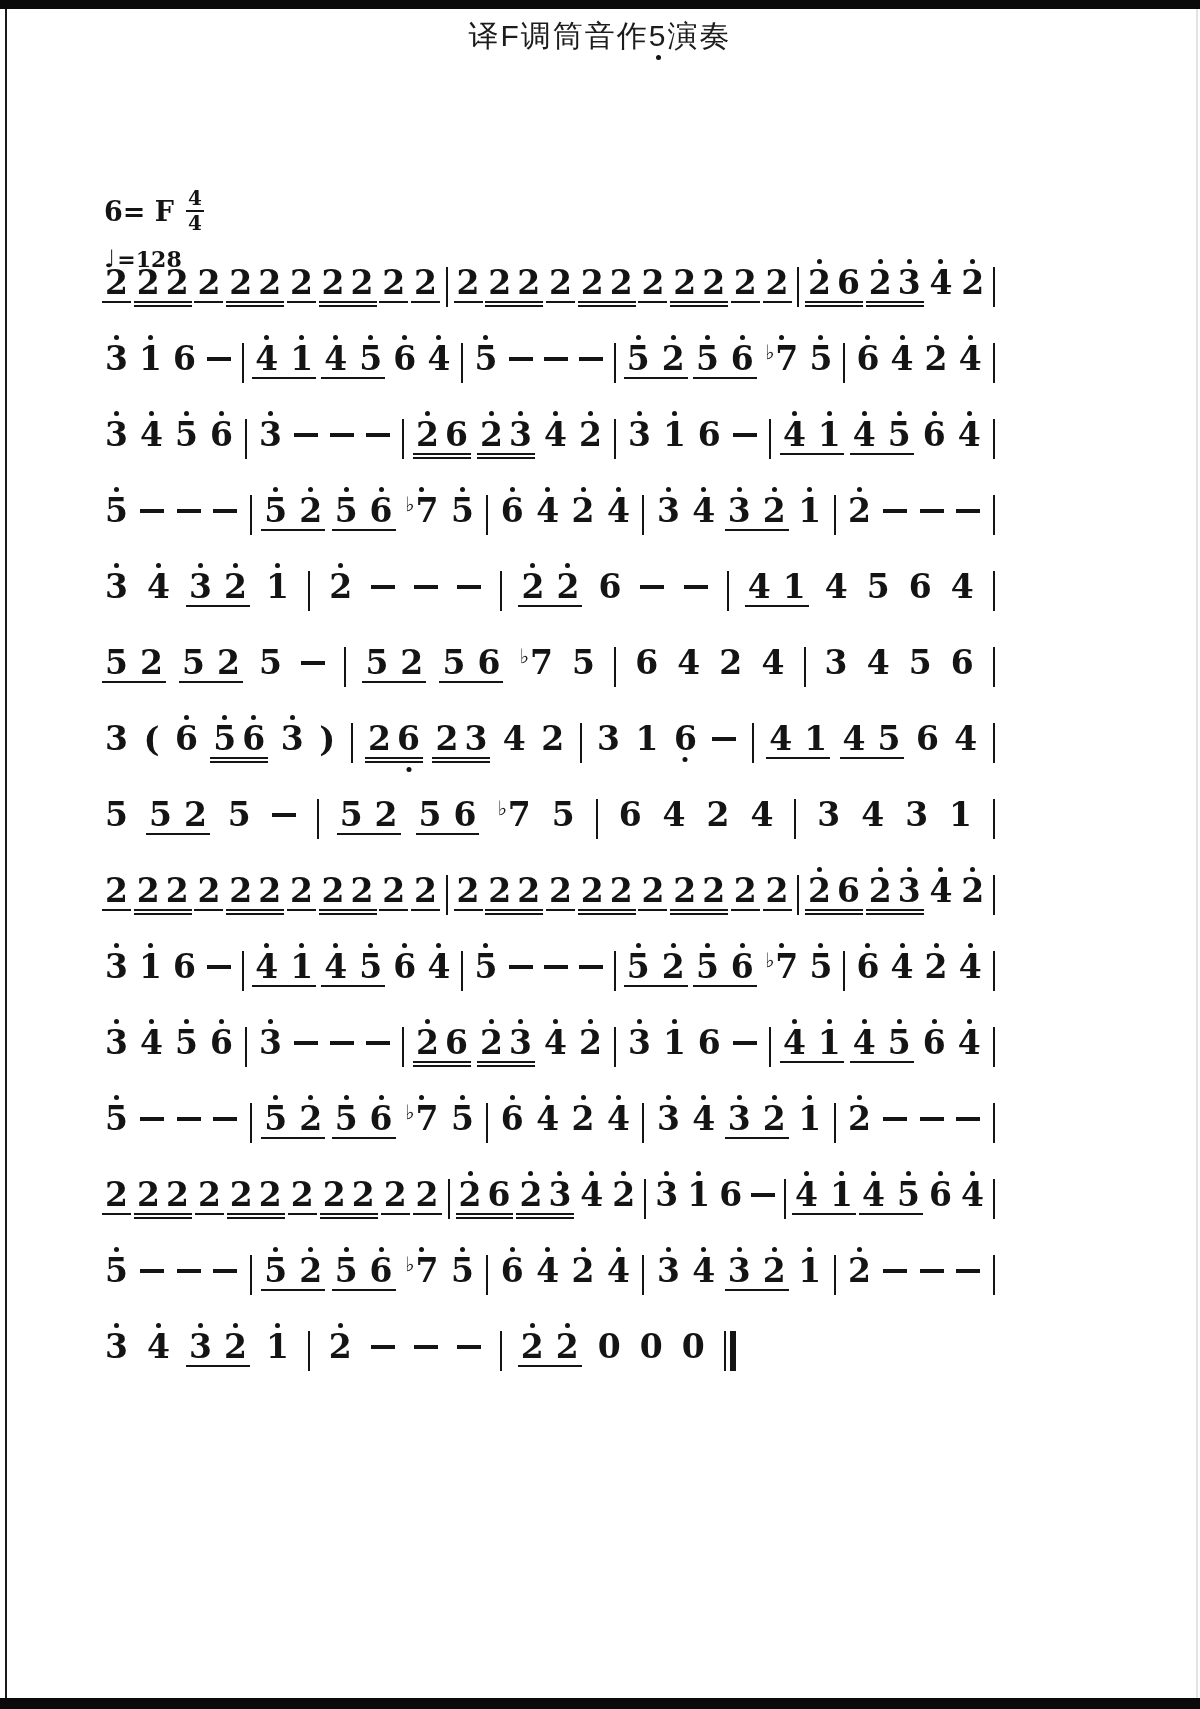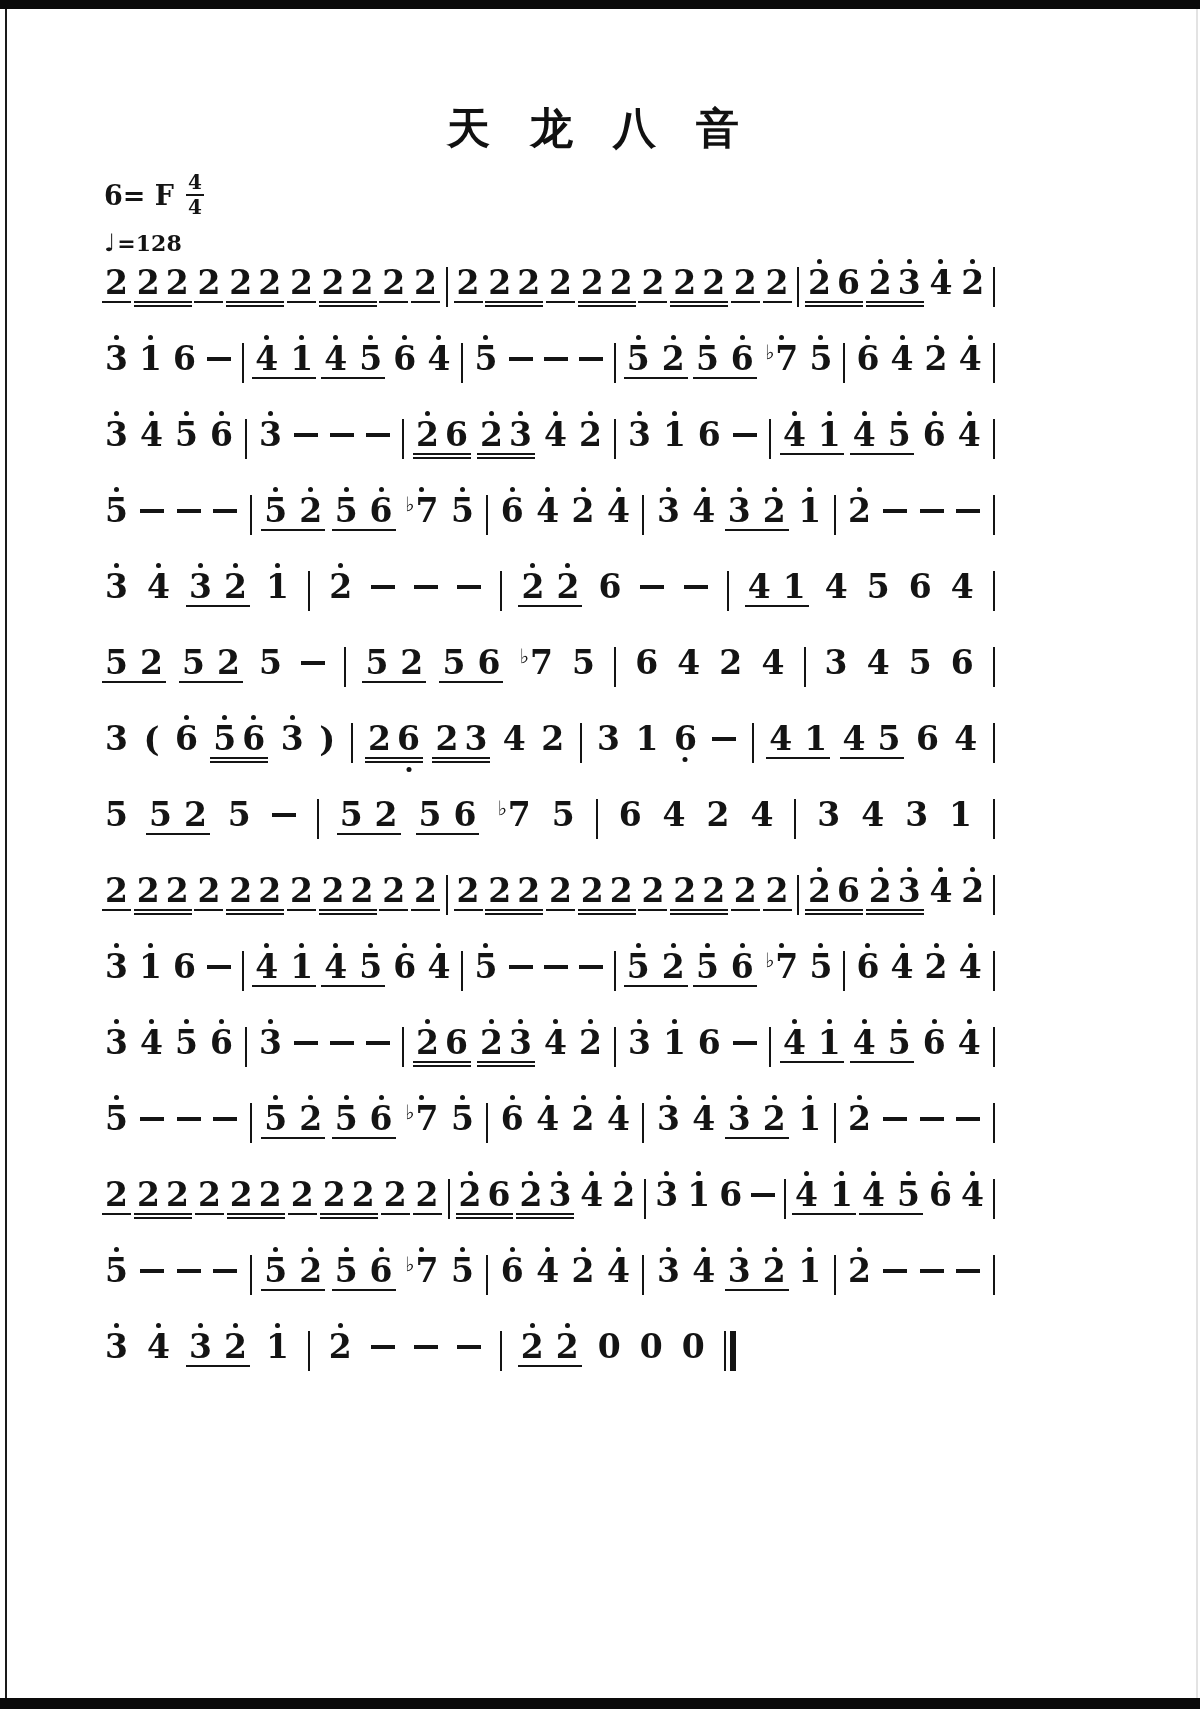--- a/index.html
+++ b/index.html
@@ -58,21 +58,21 @@
 </head>
 <body>
 
 <div class="page">
   <div class="edge-top"></div>
   <div class="edge-left"></div>
   <div class="edge-right"></div>
   <div class="edge-bottom"></div>
 
   <header>
-    <h1 class="title">天 龙 八 音</h1>
+    <div class="subtitle"><span>译F调筒音作</span><span class="sub-note"><span>5</span><span class="sub-dot"></span></span><span>演奏</span></div>
 
     <div class="keyblock">
       <div class="keyrow">
         <span>6= F</span>
         <span class="frac">
           <span>4</span>
           <span class="frac-bar"></span>
           <span>4</span>
         </span>
       </div>

